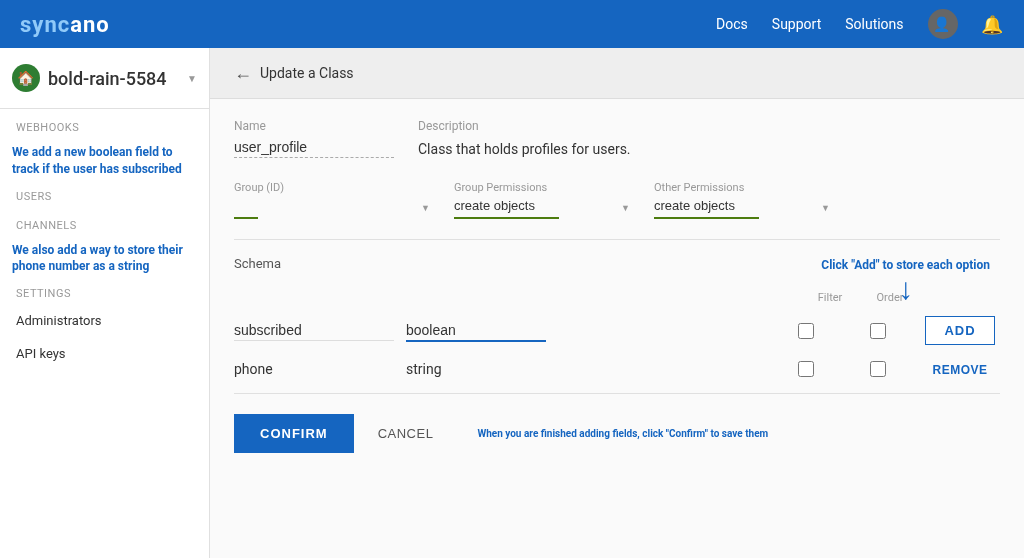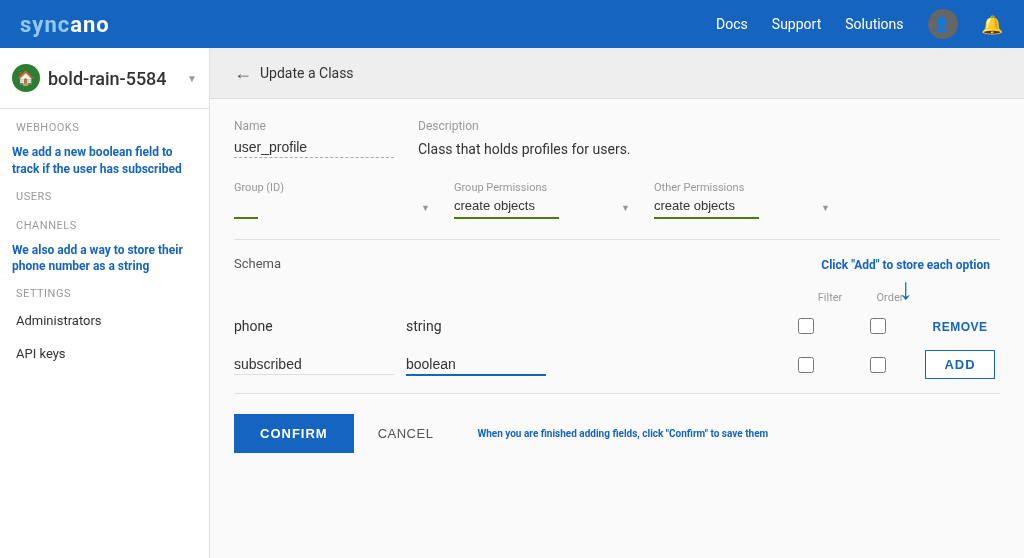--- a/index.html
+++ b/index.html
@@ -444,37 +444,20 @@
           <div style="width:160px;"></div>
           <div style="width:140px;"></div>
           <div class="schema-spacer"></div>
           <div class="schema-col-label">Filter</div>
           <div class="schema-col-label">Order</div>
           <div class="schema-col-add"></div>
         </div>
 
         <div class="schema-row">
           <div class="schema-name-field">
-            <span style="font-size:14px;color:#333;padding:2px 0;display:block;">phone</span>
-          </div>
-          <div class="schema-type-static">string</div>
-          <div class="schema-spacer"></div>
-          <div class="schema-checkbox">
-            <input type="checkbox" style="">
-          </div>
-          <div class="schema-checkbox">
-            <input type="checkbox" style="">
-          </div>
-          <div class="schema-action">
-            <button class="btn-remove">REMOVE</button>
-          </div>
-        </div>
-
-        <div class="schema-row">
-          <div class="schema-name-field">
             <input type="text" value="subscribed" style="">
           </div>
           <div class="schema-type-field">
             <select>
               <option selected="">boolean</option>
               <option>string</option>
               <option>integer</option>
               <option>float</option>
               <option>datetime</option>
             </select>
@@ -483,20 +466,37 @@
           <div class="schema-checkbox">
             <input type="checkbox" style="">
           </div>
           <div class="schema-checkbox">
             <input type="checkbox" style="">
           </div>
           <div class="schema-action">
             <button class="btn-add">ADD</button>
           </div>
         </div>
+
+        <div class="schema-row">
+          <div class="schema-name-field">
+            <span style="font-size:14px;color:#333;padding:2px 0;display:block;">phone</span>
+          </div>
+          <div class="schema-type-static">string</div>
+          <div class="schema-spacer"></div>
+          <div class="schema-checkbox">
+            <input type="checkbox" style="">
+          </div>
+          <div class="schema-checkbox">
+            <input type="checkbox" style="">
+          </div>
+          <div class="schema-action">
+            <button class="btn-remove">REMOVE</button>
+          </div>
+        </div>
       </div>
 
       <hr class="divider">
 
       <div style="position:relative;">
         <div class="form-footer">
           <button class="btn-confirm">CONFIRM</button>
           <button class="btn-cancel">CANCEL</button>
           <span style="margin-left:20px; color:#1565c0; font-size:10px; font-weight:bold;">When you are finished adding fields, click "Confirm" to save them</span>
         </div>

